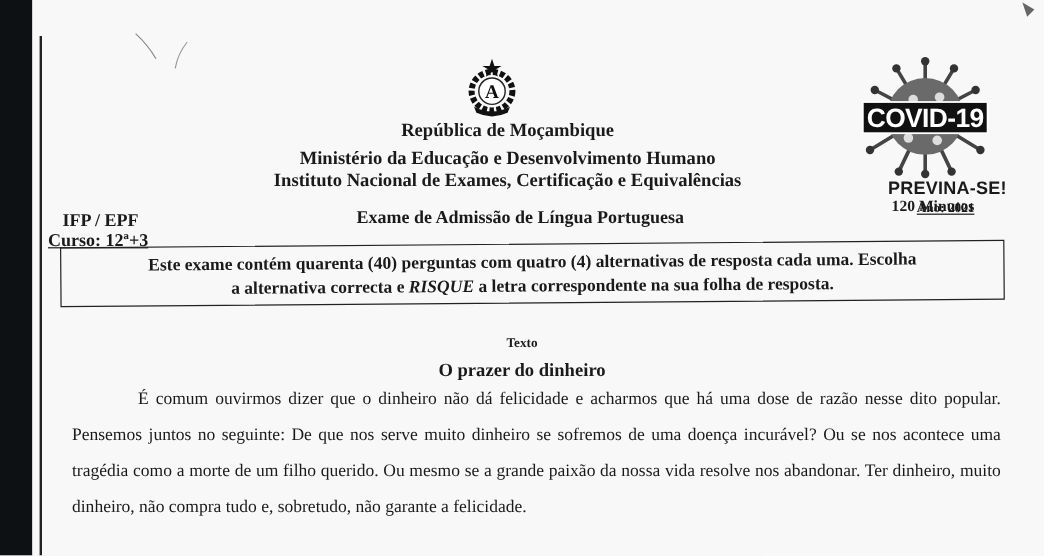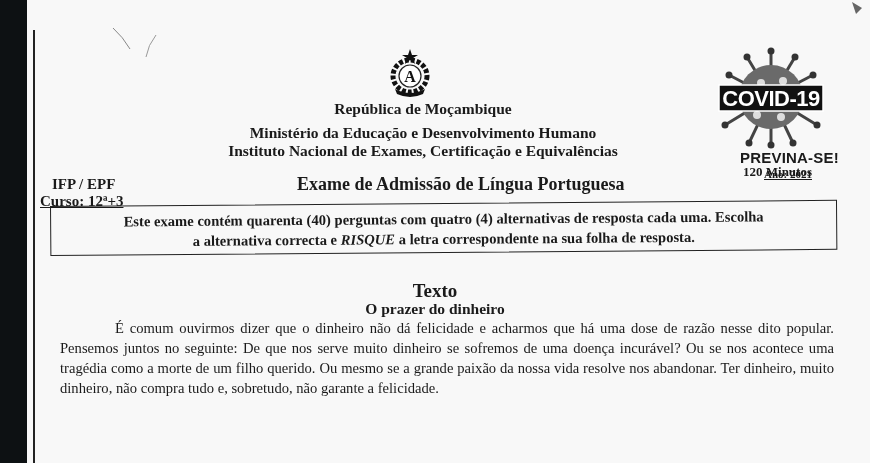--- a/index.html
+++ b/index.html
@@ -15,36 +15,36 @@
     .scribble { position: absolute; }
     .emblem { position: absolute; left: 387px; top: 47px; width: 46px; height: 55px; }
     .covid { position: absolute; left: 715px; top: 45px; width: 112px; height: 105px; }
     .h-line { position: absolute; left: 0; width: 870px; text-align: center; font-weight: bold; white-space: nowrap; }
     .rep { top: 100px; font-size: 15.5px; left: -12px; }
     .min { top: 124px; font-size: 15.5px; left: -12px; }
     .inst { top: 142px; font-size: 15.5px; left: -12px; }
     .abs { position: absolute; font-weight: bold; white-space: nowrap; }
     .ifp { left: 52px; top: 176px; font-size: 15px; }
     .curso { left: 40px; top: 193px; font-size: 15px; text-decoration: underline; }
-    .exam-title { left: 297px; top: 174px; font-size: 18px; }
+    .exam-title { left: 297px; top: 174px; font-size: 15px; }
     .previna { left: 712px; top: 149px; font-size: 15px; font-family: "Liberation Sans", "DejaVu Sans", sans-serif; letter-spacing: 0.2px; margin-left: 28px; }
     .minutos { left: 743px; top: 164px; font-size: 13px; }
     .ano { left: 764px; top: 168px; font-size: 11px; text-decoration: underline; }
     .instr-box {
       position: absolute; left: 50px; top: 206px; width: 787px; height: 50px;
       border: 1.5px solid #222; box-sizing: border-box;
       transform: rotate(-0.45deg); transform-origin: left top;
       font-weight: bold; font-size: 14.6px; text-align: center; line-height: 20px; padding-top: 5px;
     }
     .instr-box i { }
-    .texto { top: 280px; font-size: 19px; left: 0; }
+    .texto { top: 280px; font-size: 11px; left: 0; }
     .titulo { top: 300px; font-size: 15.5px; left: 0; }
     .body-text {
       position: absolute; left: 60px; top: 318px; width: 774px;
-      font-size: 14.6px; line-height: 20px; text-align: justify;
+      font-size: 14.6px; line-height: 30px; text-align: justify;
     }
     .body-text p { margin: 0; text-indent: 55px; }
     .body-text p.cut { color: #222; }
   </style>
 </head>
 <body>
 
 <div class="dark-edge"></div>
 <div class="page"></div>
 <div class="page-border-left"></div>

